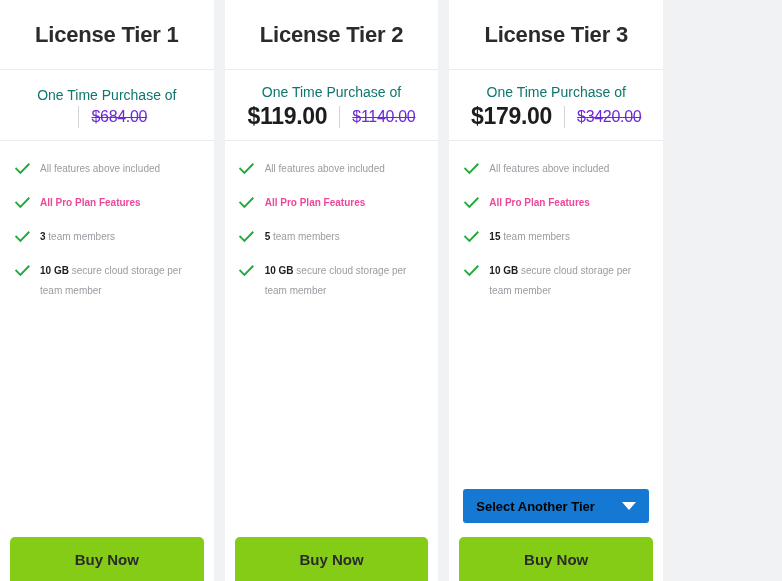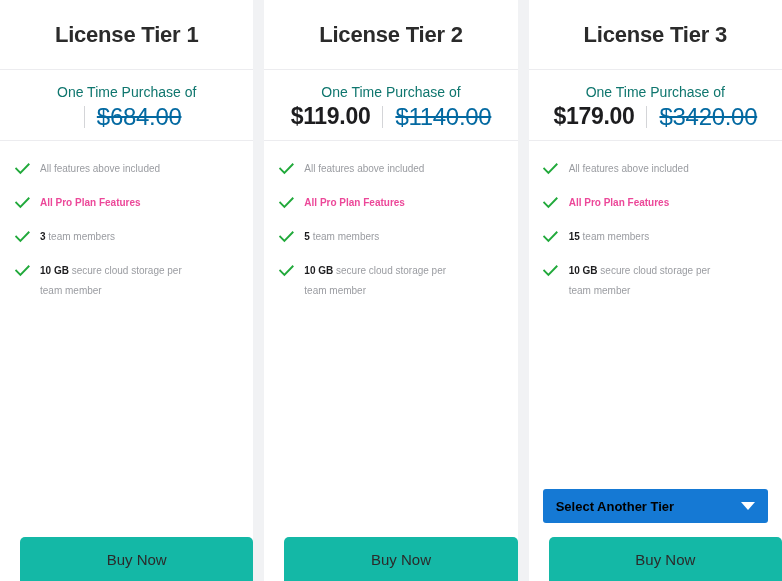--- a/index.html
+++ b/index.html
@@ -12,21 +12,21 @@
   }
 
   body {
     background: #f1f2f4;
     font-family: "Liberation Sans", sans-serif;
     -webkit-font-smoothing: antialiased;
   }
 
   .pricing-grid {
     display: flex;
-    width: 782px;
+    width: 663px;
     height: 581px;
     gap: 11px;
     align-items: stretch;
   }
 
   .tier-card {
     flex: 1 1 0;
     background: #ffffff;
     display: flex;
     flex-direction: column;
@@ -75,22 +75,22 @@
     color: #1d1d1f;
     letter-spacing: -0.3px;
   }
   .price-sep {
     width: 1px;
     height: 22px;
     background: #d4d5d8;
     margin: 0 12px;
   }
   .price-original {
-    font-size: 24px;
-    color: #0369a1;
+    font-size: 16px;
+    color: #6d28d9;
     text-decoration: line-through;
     letter-spacing: -0.3px;
   }
 
   
   .features {
     padding: 18px 14px 0 14px;
     flex: 1 1 auto;
   }
   .feature-item {
@@ -145,34 +145,34 @@
   .caret-icon {
     width: 0;
     height: 0;
     border-left: 7px solid transparent;
     border-right: 7px solid transparent;
     border-top: 8px solid #ffffff;
   }
 
   
   .buy-now {
-    background: #14b8a6;
+    background: #84cc16;
     color: #2b2b2b;
     font-size: 15px;
-    font-weight: normal;
+    font-weight: bold;
     height: 44px;
     border: none;
     border-radius: 5px 5px 0 0;
     display: flex;
     align-items: center;
     justify-content: center;
     cursor: pointer;
     font-family: "Liberation Sans", sans-serif;
     width: calc(100% - 20px);
-    margin: 0 20px;
+    margin: 0 10px;
   }
 </style>
 </head>
 <body>
 
 <div class="pricing-grid" id="grid">
     <div class="tier-card">
       <div class="card-header">
         <div class="card-title">License Tier 1</div>
       </div>

